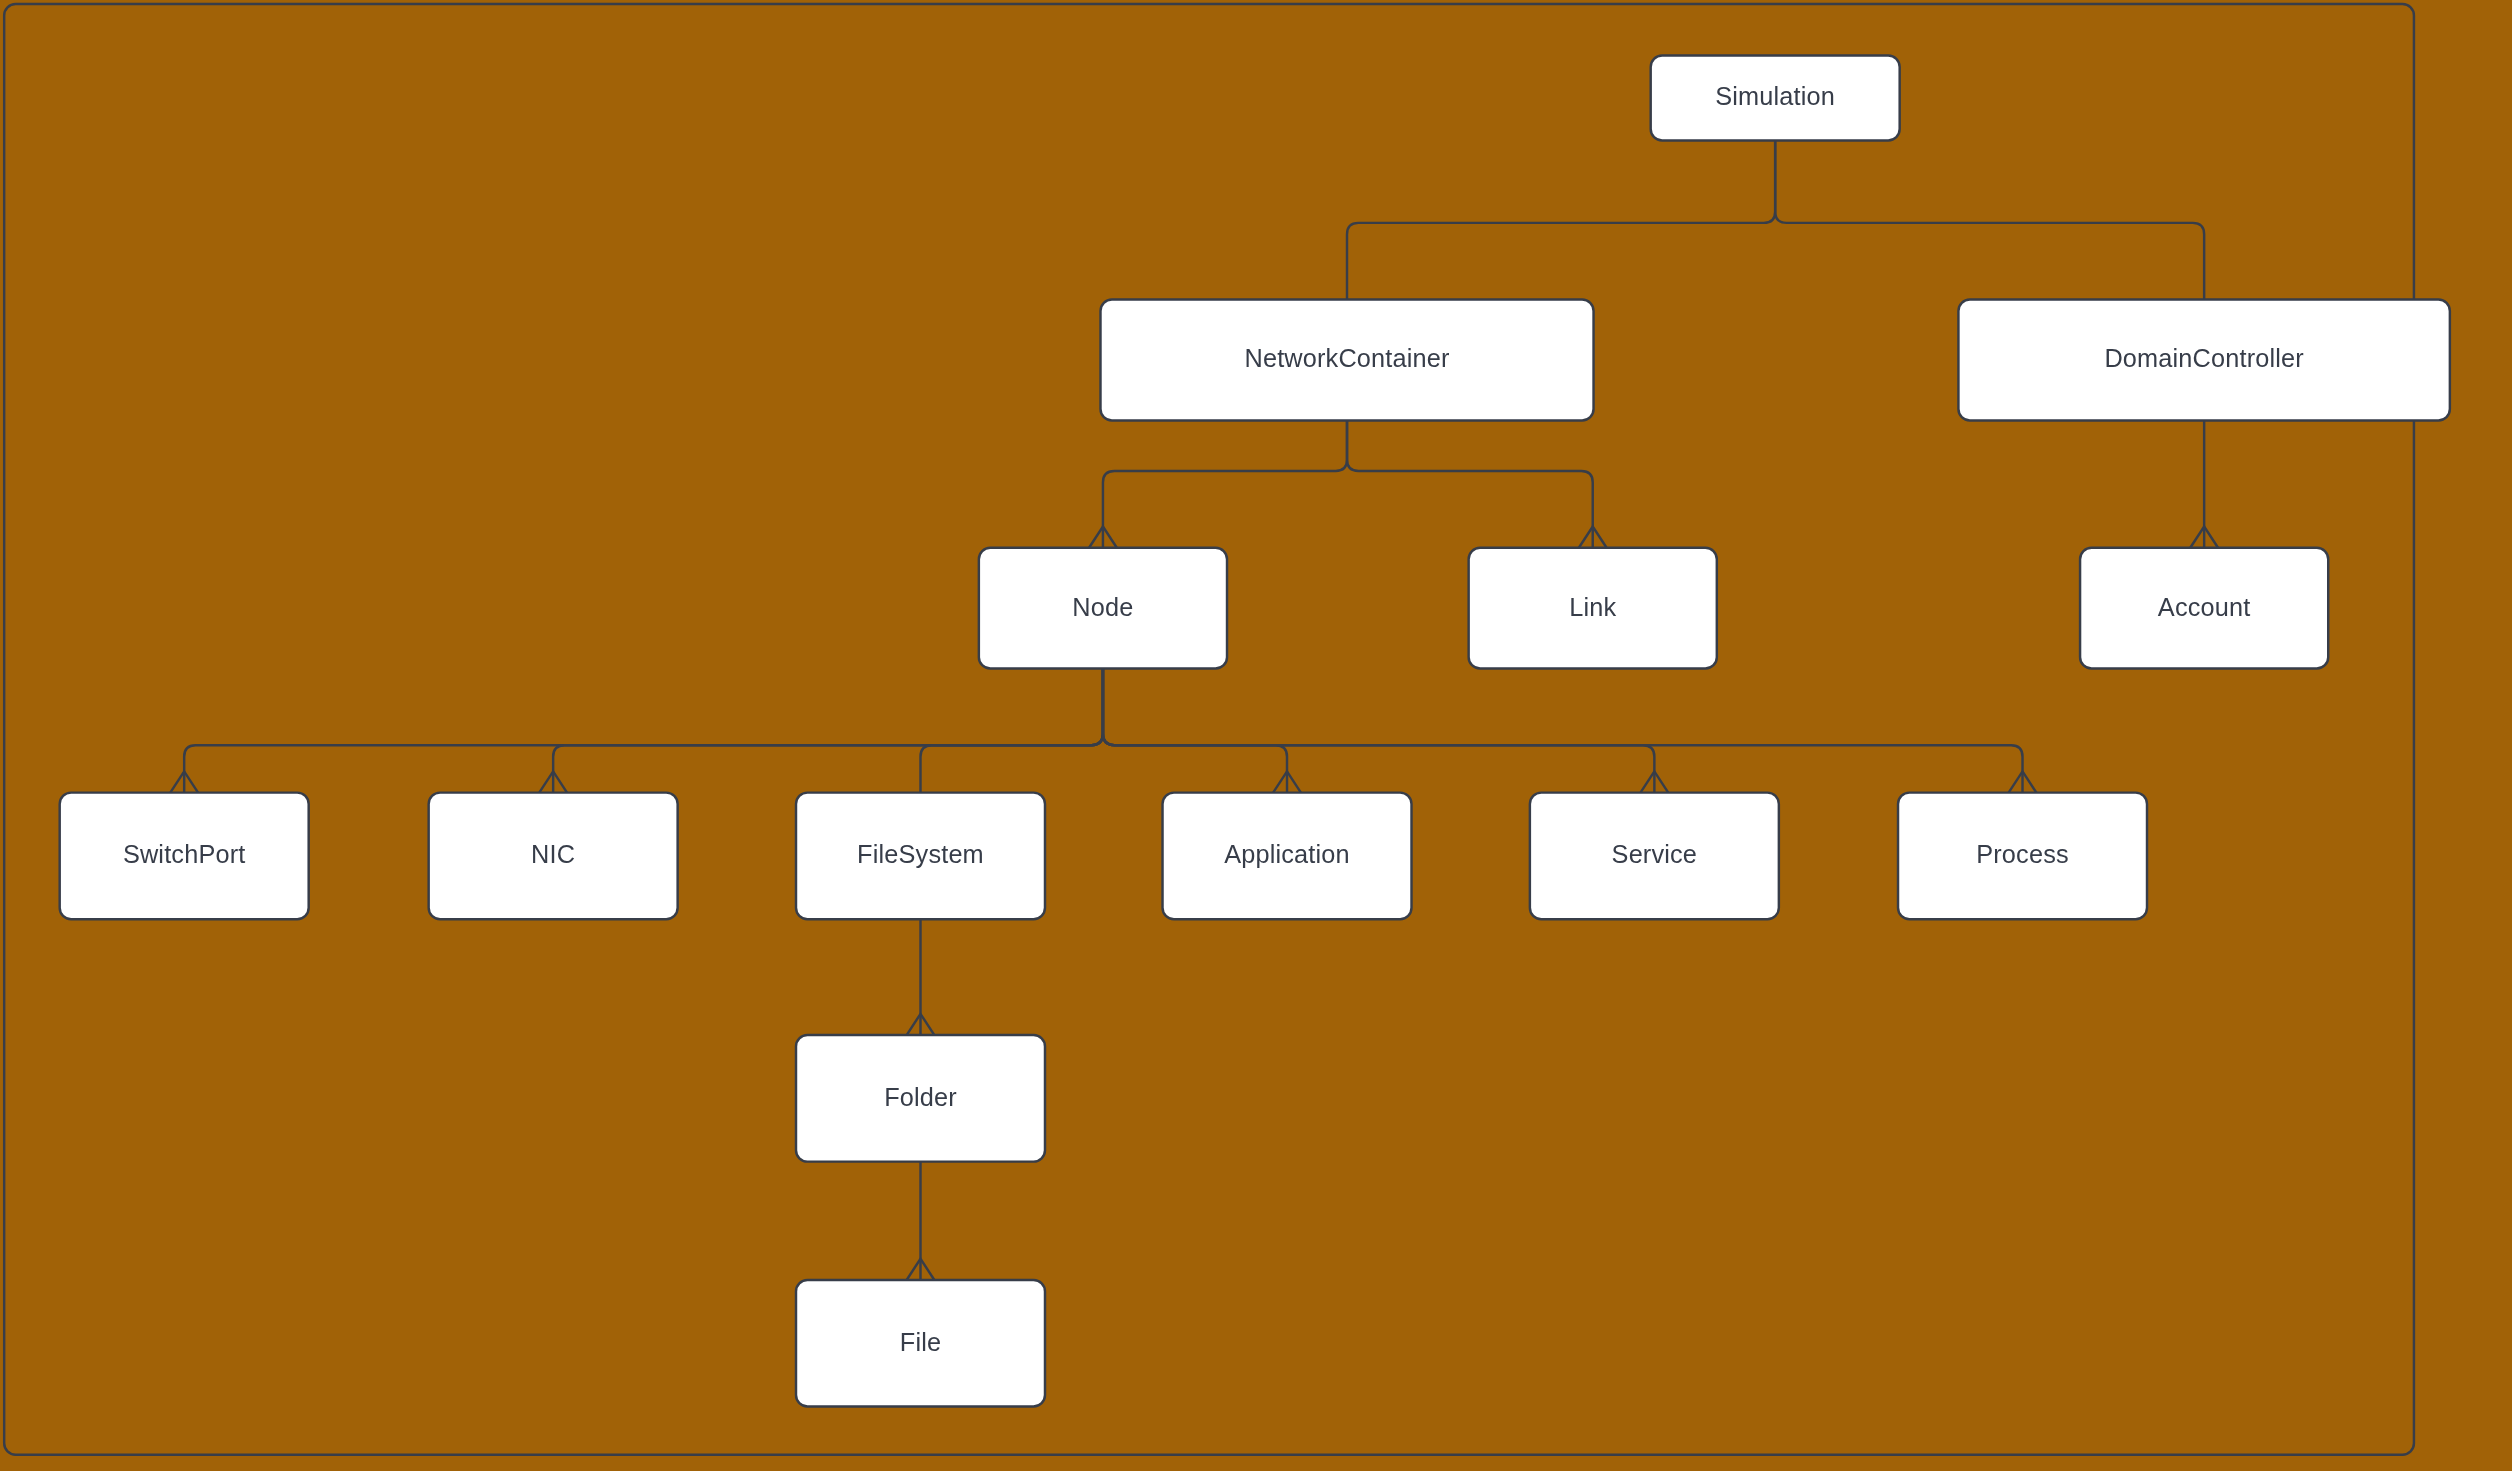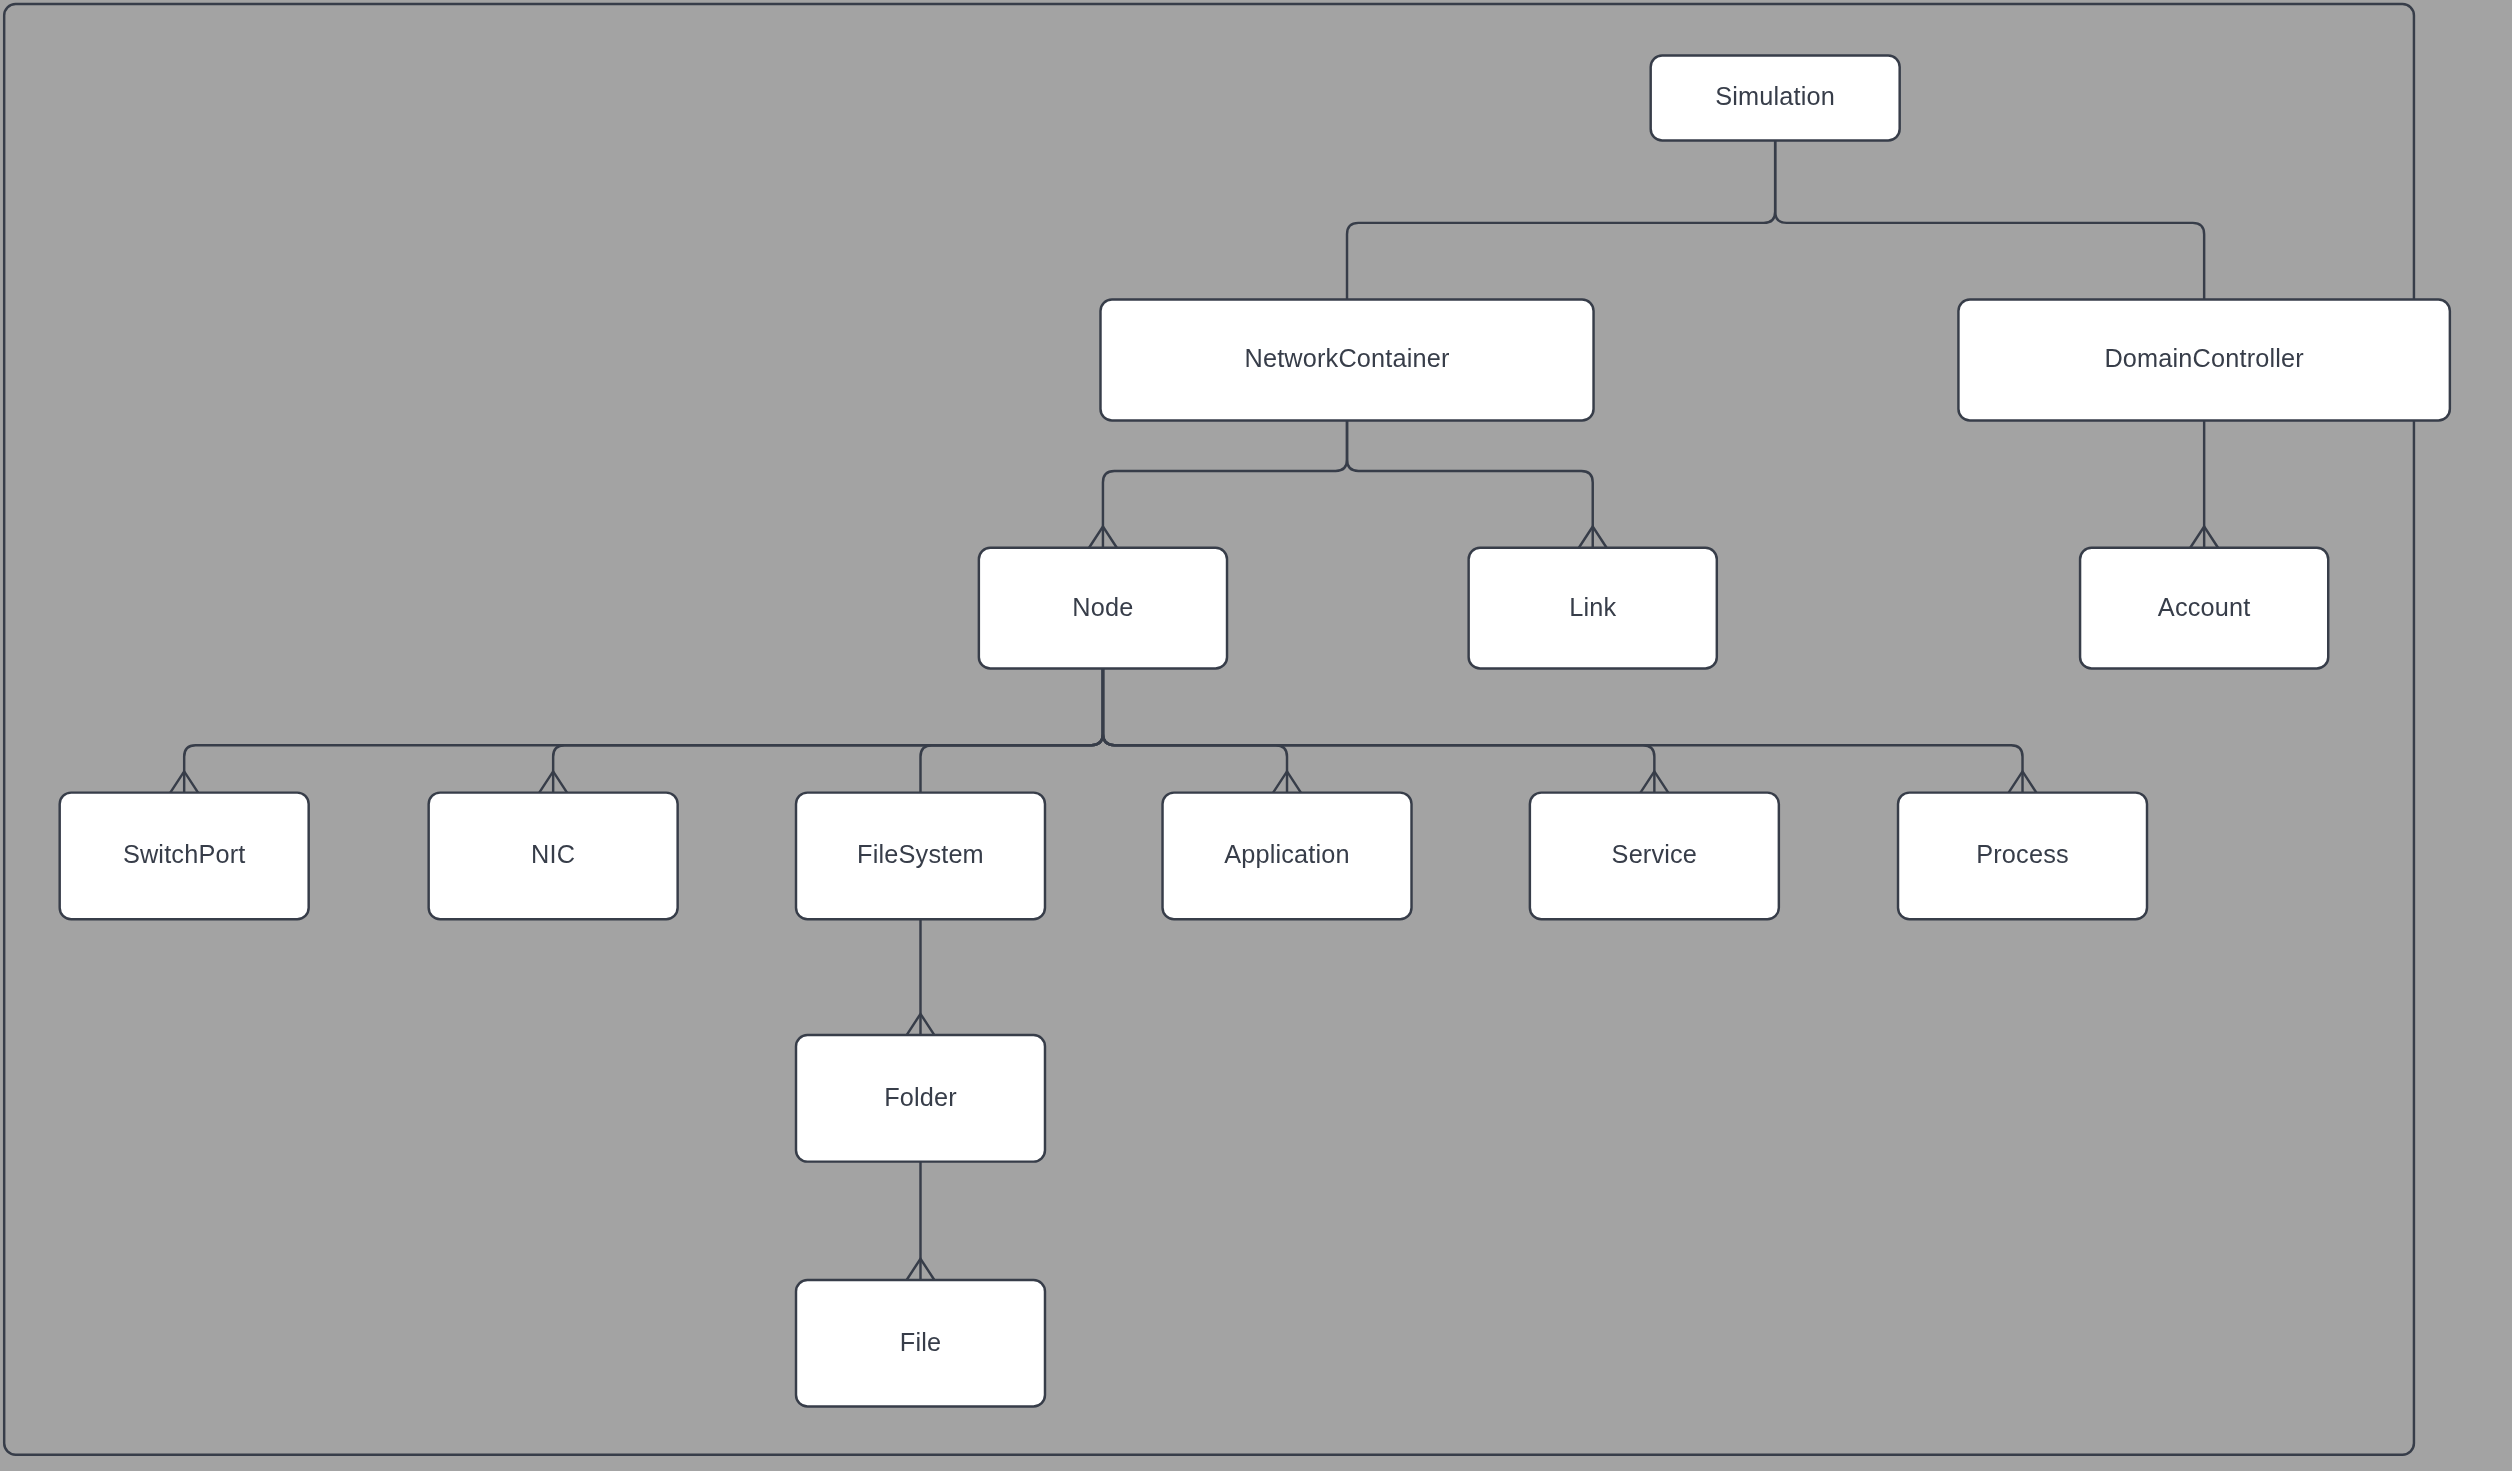--- a/index.html
+++ b/index.html
@@ -11,21 +11,21 @@
   body {
     font-family: "Liberation Sans", sans-serif;
     width: 2512px;
     height: 1471px;
     overflow: hidden;
   }
   #diagram-root {
     position: relative;
     width: 2512px;
     height: 1471px;
-    background: #a3a3a3;
+    background: #a16207;
   }
   #diagram-svg {
     position: absolute;
     top: 0;
     left: 0;
     width: 2512px;
     height: 1471px;
     display: block;
   }
   .canvas-frame {

